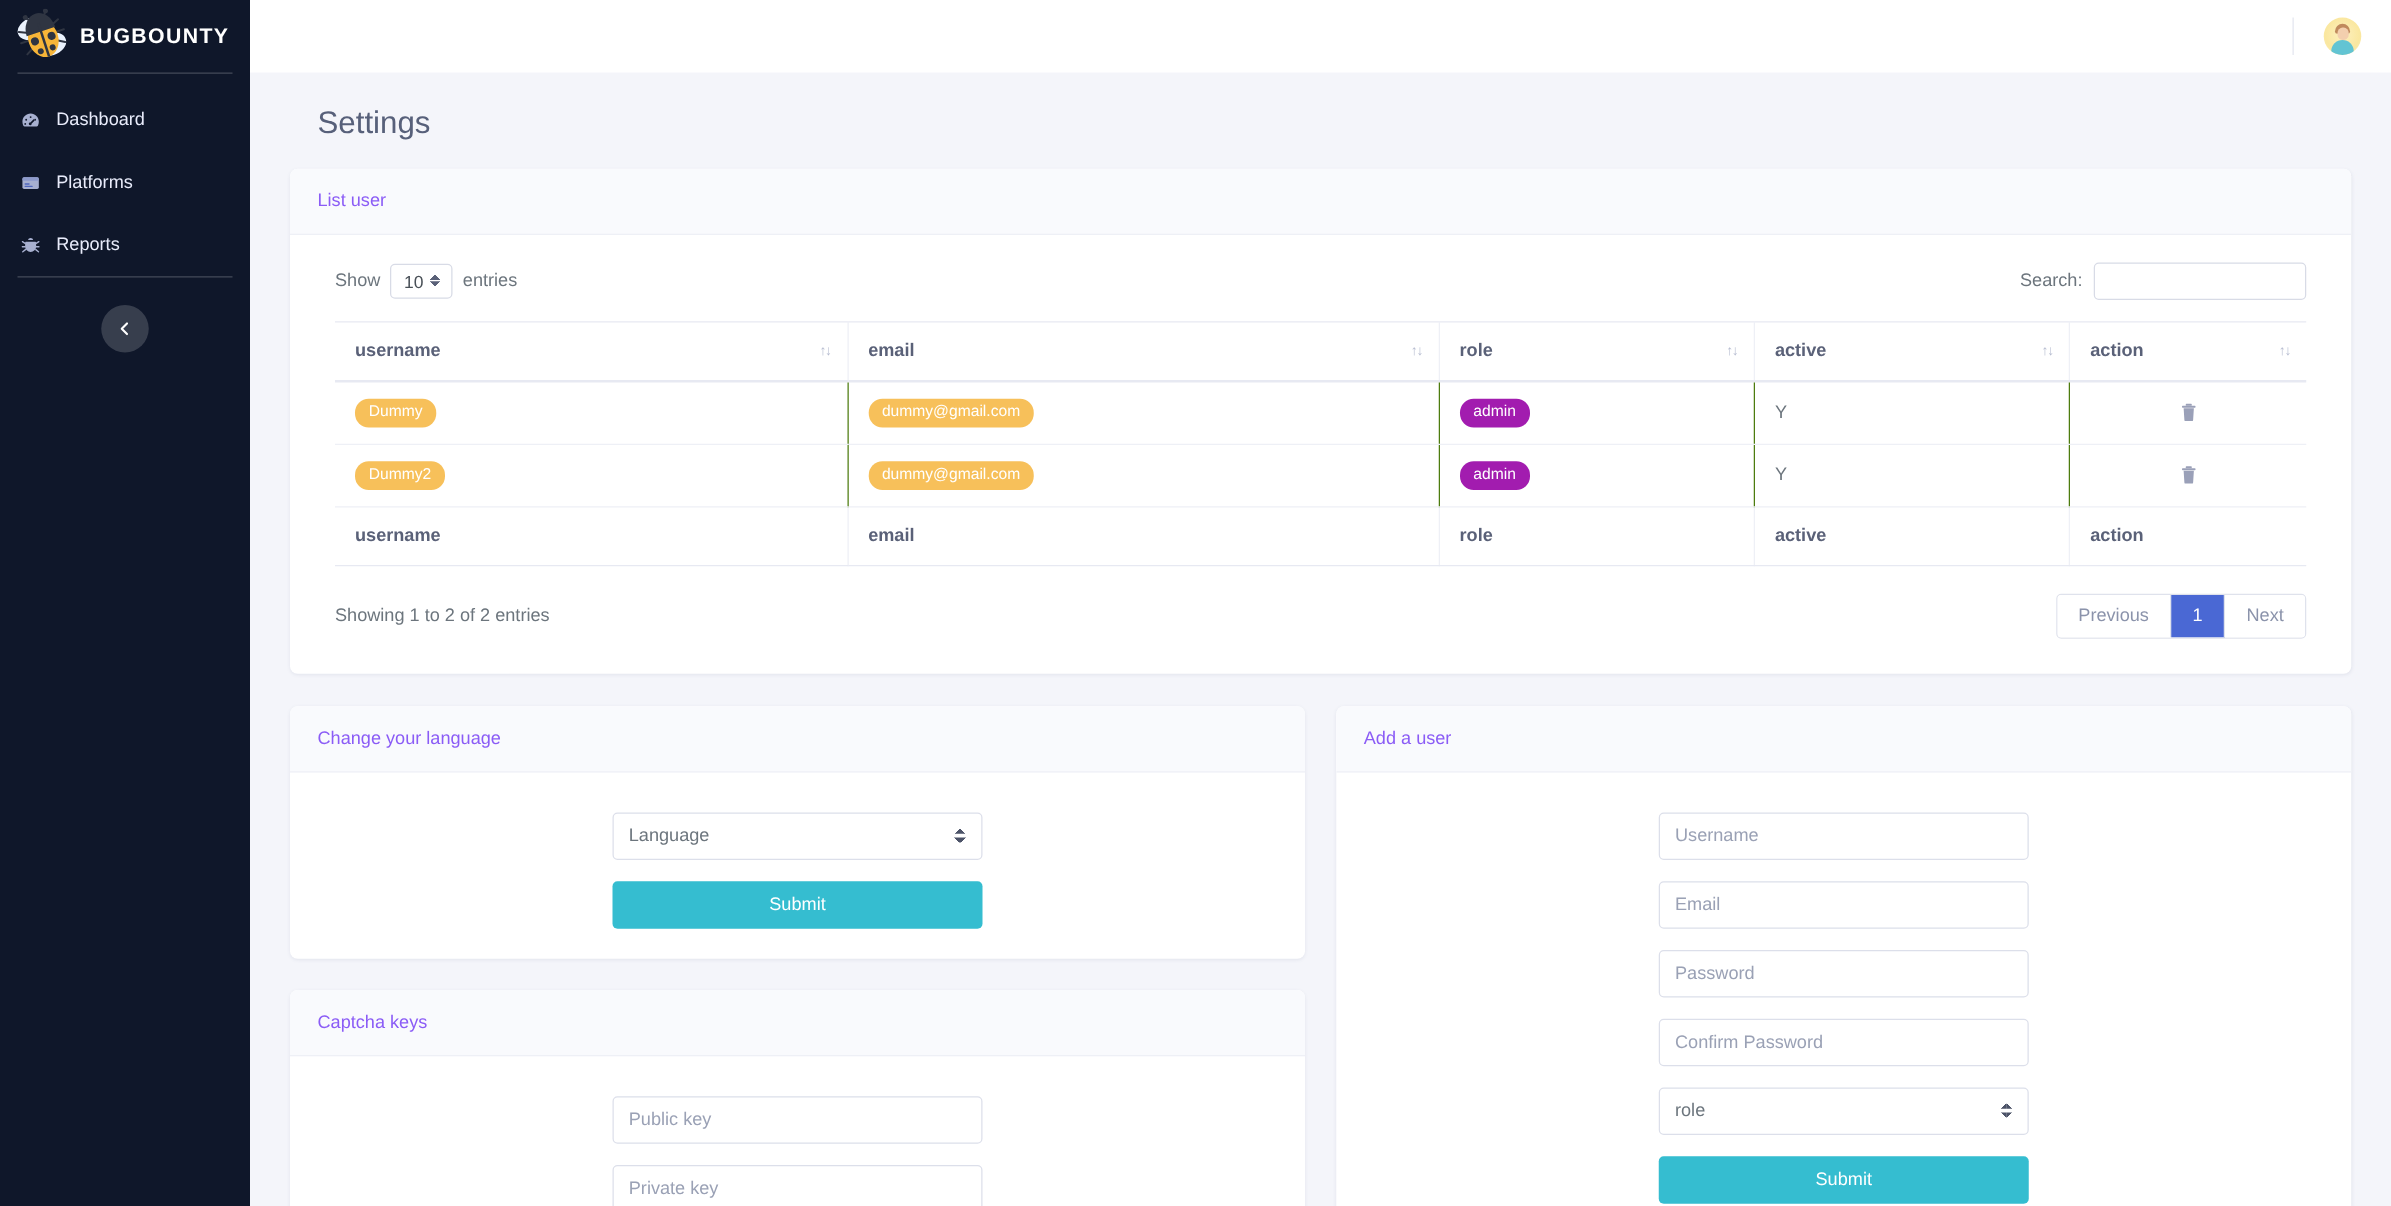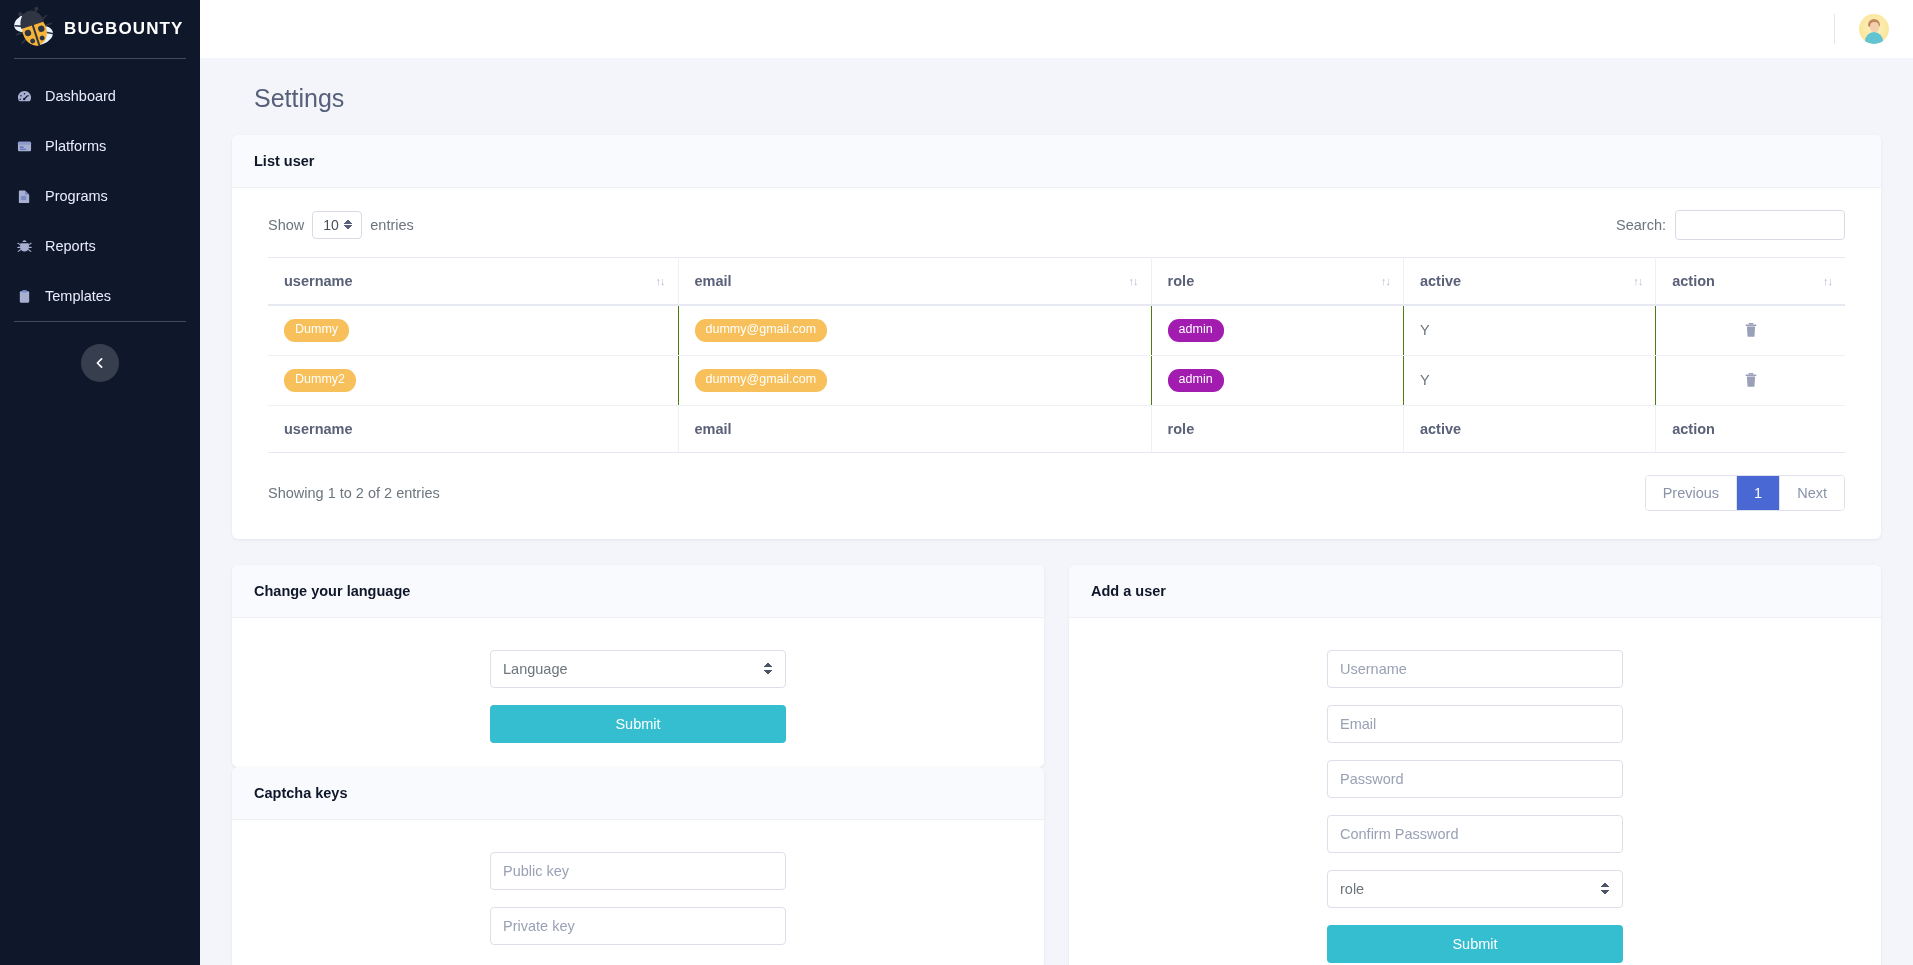--- a/index.html
+++ b/index.html
@@ -127,23 +127,23 @@
     border-radius: 6px;
     box-shadow: 0 1px 3px rgba(80,90,130,0.10);
     overflow: hidden;
   }
   .card-header {
     background: #f9fafd;
     border-bottom: 1px solid #eef0f6;
     padding: 17px 22px;
   }
   .card-header-title {
-    color: #0f172a;
+    color: #8b5cf6;
     font-size: 14.5px;
-    font-weight: bold;
+    font-weight: normal;
   }
   .card-body { padding: 20px 22px 24px; }
 
   
   #list-user-card { margin: 0 0 26px 0; }
   #list-user-card .card-body { padding: 22px 36px 28px; }
 
   .dt-top {
     display: flex; align-items: center;
     justify-content: space-between;
@@ -287,21 +287,21 @@
     color: #ffffff;
   }
 
   
   .bottom-grid {
     display: flex;
     gap: 25px;
     align-items: flex-start;
   }
   .col-left, .col-right { flex: 1 1 0; min-width: 0; }
-  .col-left .card { }
+  .col-left .card { margin-bottom: 25px; }
 
   .form-stack {
     display: flex; flex-direction: column;
     align-items: center;
     gap: 17px;
     padding-top: 12px;
   }
   .form-ctl {
     width: 296px; height: 38px;
     border: 1px solid #dcdfea;
@@ -394,59 +394,39 @@
         <svg width="15" height="15" viewBox="0 0 16 16" fill="none">
           <rect x="1" y="3" width="14" height="10" rx="1.4" fill="#c9d2f5"></rect>
           <rect x="1" y="3" width="14" height="3" rx="1.4" fill="#a9b7ef"></rect>
           <rect x="2.8" y="8" width="4.4" height="1.3" rx="0.6" fill="#5e78dd"></rect>
           <rect x="2.8" y="10.3" width="7" height="1.1" rx="0.5" fill="#5e78dd"></rect>
         </svg>
       </span>
       <span class="nav-label">Platforms</span>
     </div>
 
-    <div class="nav-item">
-      <span class="nav-icon">
-        <svg width="15" height="15" viewBox="0 0 16 16">
-          <path d="M3 1.5h5.5L13 6v8a1 1 0 01-1 1H3a1 1 0 01-1-1V2.5a1 1 0 011-1z" fill="#c9d2f5"></path>
-          <path d="M8.5 1.5L13 6H9.2a.7.7 0 01-.7-.7V1.5z" fill="#8ea2ea"></path>
-          <rect x="4" y="8" width="6" height="1" rx="0.5" fill="#5e78dd"></rect>
-          <rect x="4" y="10.2" width="6" height="1" rx="0.5" fill="#5e78dd"></rect>
-        </svg>
-      </span>
-      <span class="nav-label">Programs</span>
-    </div>
 
     <div class="nav-item">
       <span class="nav-icon">
         <svg width="15" height="15" viewBox="0 0 16 16" fill="#c9d2f5">
           <path d="M8 1.4c-1.1 0-2 .8-2.2 1.8h4.4A2.2 2.2 0 008 1.4z"></path>
           <path d="M4.3 4.6h7.4c.6 0 1 .4 1 1v3.1A4.7 4.7 0 018 13.4a4.7 4.7 0 01-4.7-4.7V5.6c0-.6.4-1 1-1z"></path>
           <g stroke="#c9d2f5" stroke-width="1.2" stroke-linecap="round">
             <line x1="3.3" y1="6" x2="1" y2="4.6"></line>
             <line x1="3.3" y1="9" x2="0.9" y2="9"></line>
             <line x1="3.6" y1="11.4" x2="1.3" y2="13.2"></line>
             <line x1="12.7" y1="6" x2="15" y2="4.6"></line>
             <line x1="12.7" y1="9" x2="15.1" y2="9"></line>
             <line x1="12.4" y1="11.4" x2="14.7" y2="13.2"></line>
           </g>
         </svg>
       </span>
       <span class="nav-label">Reports</span>
     </div>
 
-    <div class="nav-item">
-      <span class="nav-icon">
-        <svg width="15" height="15" viewBox="0 0 16 16">
-          <rect x="3" y="2.4" width="10" height="12.2" rx="1.2" fill="#c9d2f5"></rect>
-          <rect x="5.5" y="1" width="5" height="2.6" rx="1" fill="#8ea2ea"></rect>
-        </svg>
-      </span>
-      <span class="nav-label">Templates</span>
-    </div>
 
   </div>
 
   <div class="sb-divider"></div>
 
   <div class="collapse-wrap">
     <div class="collapse-btn">
       <svg width="12" height="12" viewBox="0 0 12 12">
         <path d="M7.6 1.8L3.4 6l4.2 4.2" stroke="#ffffff" stroke-width="1.7" fill="none" stroke-linecap="round" stroke-linejoin="round"></path>
       </svg>

